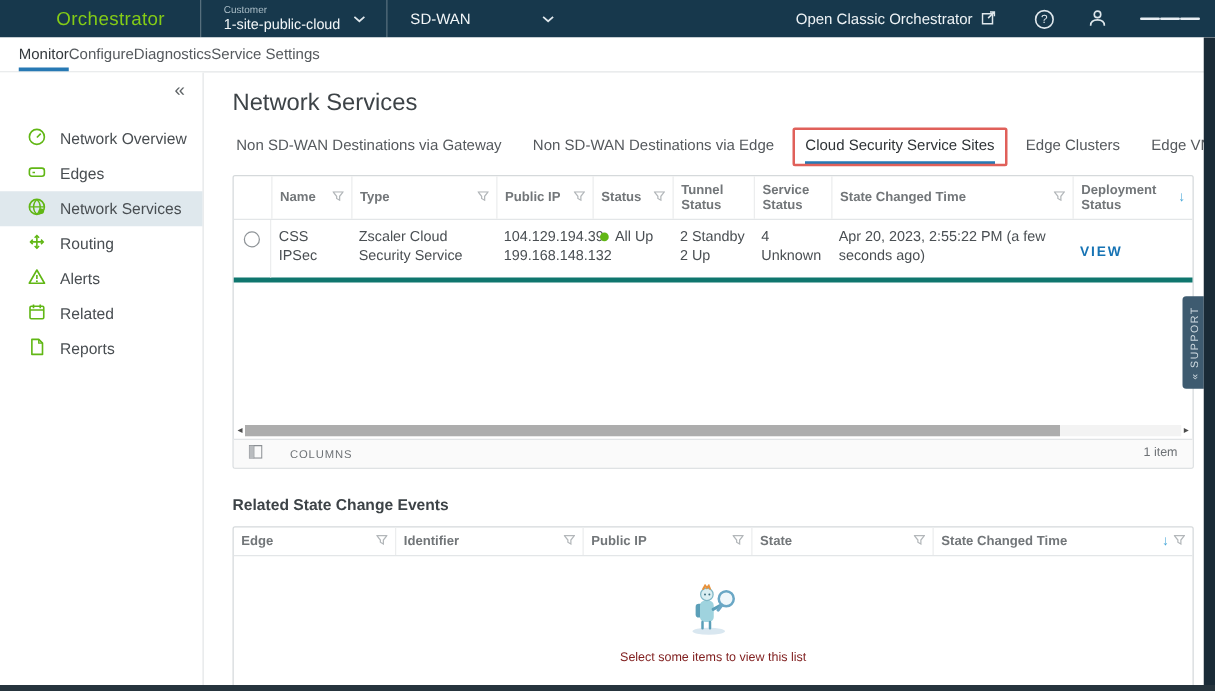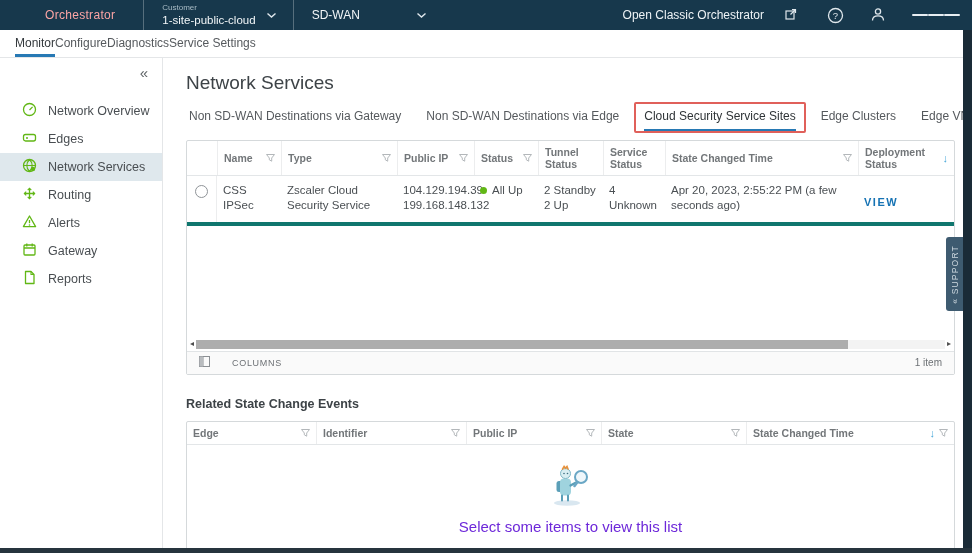--- a/index.html
+++ b/index.html
@@ -7,28 +7,28 @@
   .screen {
     width:972px; height:553px; position:relative; overflow:hidden;
     font-family:"Liberation Sans", sans-serif; background:#fff; color:#454a4e;
   }
 
   
   .topbar {
     height:30px; background:#17384C; display:flex; align-items:center; color:#fff;
   }
   .tb-div { width:1px; align-self:stretch; background:rgba(255,255,255,0.28); }
-  .brand { margin:0 28px 0 45px; font-size:12px; letter-spacing:.3px; color:#fca5a5; }
+  .brand { margin:0 28px 0 45px; font-size:15px; letter-spacing:.3px; color:#84cc16; }
   .customer { display:flex; flex-direction:column; justify-content:center; padding:2px 10px 2px 18px; line-height:1.25; }
   .customer .lbl { font-size:8px; color:#a9bcc6; }
   .customer .val { font-size:11.5px; color:#f2f6f8; }
   .chev { margin-right:16px; display:flex; align-items:center; }
   .product { font-size:12px; padding:0 56px 0 18px; color:#f2f6f8; }
   .tb-spacer { flex:1; }
-  .open-classic { display:flex; align-items:center; gap:21px; font-size:12px; color:#eef3f6; margin-right:30px; cursor:pointer; }
+  .open-classic { display:flex; align-items:center; gap:7px; font-size:12px; color:#eef3f6; margin-right:30px; cursor:pointer; }
   .tb-iconbtn { margin-right:26px; display:flex; align-items:center; cursor:pointer; }
   .tb-iconbtn:last-child { margin-right:12px; }
   .burger span { display:block; width:16px; height:2px; background:#e8eef2; margin:3px 0; border-radius:1px; }
 
   
   .navbar { height:28px; border-bottom:1px solid #e4e6e8; display:flex; align-items:stretch; padding-left:15px; background:#fff; }
   .nav-tab { font-size:12px; color:#55595d; display:flex; align-items:center; border-bottom:3px solid transparent; padding-top:2px; cursor:pointer; }
   .nav-tab.active { border-bottom-color:#2779b4; color:#33383c; }
 
   
@@ -74,21 +74,21 @@
 
   .card-footer { height:23px; background:#fafafa; border-top:1px solid #e1e4e6; display:flex; align-items:center; justify-content:space-between; padding:0 12px; }
   .columns-btn { display:flex; align-items:center; gap:22px; font-size:9px; letter-spacing:.7px; color:#6d7175; cursor:pointer; }
   .count { font-size:10px; color:#6d7175; }
 
   .section-title { font-size:12.5px; font-weight:700; color:#3d4347; margin:22px 0 10px; }
 
   
   .t2-grid { display:grid; grid-template-columns:129px 150px 135px 145px 1fr; }
   .t2-body { height:110px; display:flex; flex-direction:column; align-items:center; justify-content:center; gap:7px; }
-  .empty-text { font-size:15px; color:#6d28d9; }
+  .empty-text { font-size:10px; color:#7f1d1d; }
 
   
   .support { position:absolute; right:9px; top:237px; width:17px; height:74px; background:#3E5B70;
     border-radius:3px 0 0 3px; display:flex; align-items:center; justify-content:center; cursor:pointer; }
   .support .vert { writing-mode:vertical-rl; transform:rotate(180deg); font-size:8.5px; letter-spacing:1.2px; color:#cdd8df; }
   .right-strip { position:absolute; right:0; top:30px; bottom:0; width:9px; background:#1a2b37; }
   .bottom-strip { position:absolute; left:0; right:0; bottom:0; height:5px; background:#26343d; }
 
   .filter-ic { opacity:.75; }
 </style>
@@ -192,21 +192,21 @@
                 <path d="M7.5 6 v3.2" stroke="#61B715" stroke-width="1.3"></path>
                 <circle cx="7.5" cy="11" r="0.8" fill="#61B715"></circle>
               </svg></span>
           <span>Alerts</span>
         </div>
         <div class="side-item">
           <span><svg width="15" height="15" viewBox="0 0 15 15">
                 <rect x="2" y="3" width="11" height="10" rx="1" fill="none" stroke="#61B715" stroke-width="1.3"></rect>
                 <path d="M2 6 h11 M4.8 1.5 v3 M10.2 1.5 v3" stroke="#61B715" stroke-width="1.3"></path>
               </svg></span>
-          <span>Gateway</span>
+          <span>Related</span>
         </div>
         <div class="side-item">
           <span><svg width="15" height="15" viewBox="0 0 15 15">
                 <path d="M3.5 1.5 h5.5 l3 3 v9 H3.5 Z" fill="none" stroke="#61B715" stroke-width="1.3" stroke-linejoin="round"></path>
                 <path d="M9 1.5 v3 h3" fill="none" stroke="#61B715" stroke-width="1.1"></path>
               </svg></span>
           <span>Reports</span>
         </div>
       </div>
     </div>

